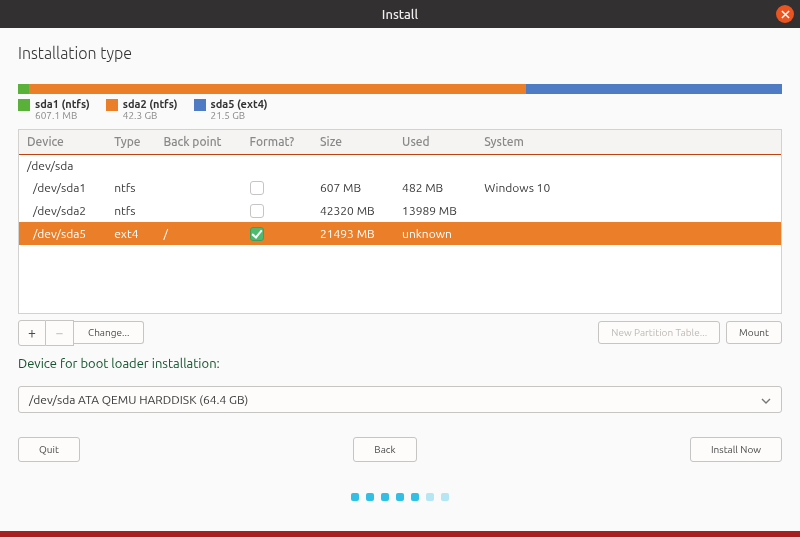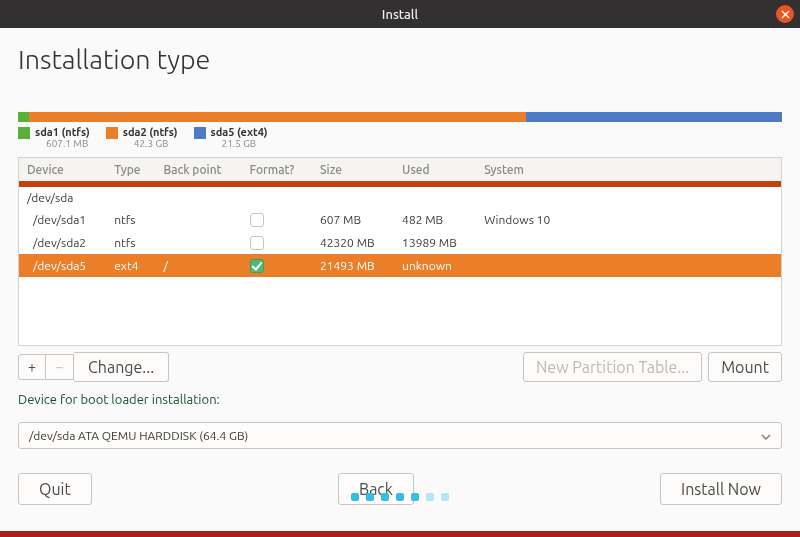--- a/index.html
+++ b/index.html
@@ -5,46 +5,46 @@
 * { box-sizing: border-box; margin: 0; padding: 0; font-family: Ubuntu, "Segoe UI", sans-serif; }
 body { background: #fafafa; width: 800px; height: 537px; overflow: hidden; position: relative; }
 
 .titlebar { background: #323030; height: 28px; display: flex; align-items: center; justify-content: center; position: relative; }
 .titlebar .title { color: #f0eeee; font-size: 13px; font-weight: 500; }
 .titlebar .close { position: absolute; right: 6px; top: 5px; width: 18px; height: 18px; border-radius: 50%; background: #e95420; display: flex; align-items: center; justify-content: center; cursor: pointer; }
 .titlebar .close svg { width: 9px; height: 9px; }
 
 .content { padding: 16px 18px 0 18px; }
 
-h1 { font-size: 27px; font-weight: 300; color: #333; margin-bottom: 38px; }
+h1 { font-size: 16px; font-weight: 300; color: #333; margin-bottom: 22px; }
 
 .usage { display: flex; width: 100%; height: 10px; margin-bottom: 4px; }
 .usage .seg { height: 100%; }
 .g { background: #59b139; }
 .o { background: #eb7f29; }
 .b { background: #4e7bc4; }
 
 .legend { display: flex; gap: 16px; font-size: 11px; color: #333; margin-bottom: 8px; }
 .legend .item { display: flex; align-items: flex-start; gap: 5px; }
 .legend .sw { width: 12px; height: 12px; margin-top: 1px; }
 .legend .name { font-weight: 600; }
-.legend .sub { color: #888; font-size: 10px; margin-left: 11px; }
+.legend .sub { color: #888; font-size: 10px; }
 
 .tbl-wrap { border: 1px solid #d4d2d0; background: #fff; }
 .tbl { width: 100%; border-collapse: collapse; font-size: 12px; }
-.tbl th { background: #f5f4f2; color: #888; font-weight: 500; text-align: left; padding: 5px 8px; border-bottom: 6px solid #c2410c; height: 24px; }
+.tbl th { background: #f5f4f2; color: #888; font-weight: 500; text-align: left; padding: 5px 8px; border-bottom: 1px solid #c2410c; height: 24px; }
 .tbl td { padding: 4px 8px; color: #3a3a3a; height: 22px; white-space: nowrap; }
 .tbl tr.sel td { background: #eb7f29; color: #fff; }
 .tbl .chk { width: 14px; height: 14px; border: 1px solid #c7c5c3; border-radius: 3px; background: #fff; display: inline-block; vertical-align: middle; }
 .tbl tr.sel .chk { background: #4fba6f; border-color: #3fa05d; position: relative; }
 .tbl tr.sel .chk::after { content: ""; position: absolute; left: 3px; top: 0px; width: 4px; height: 8px; border: solid #fff; border-width: 0 2px 2px 0; transform: rotate(40deg); }
 .tbl-empty { height: 68px; }
 
 .toolbar { display: flex; align-items: center; margin-top: 6px; gap: 0; }
-.btn { background: #fdfcfb; border: 1px solid #c7c5c3; color: #4a4a4a; font-size: 16px; padding: 5px 12px; cursor: pointer; border-radius: 3px; }
+.btn { background: #fdfcfb; border: 1px solid #c7c5c3; color: #4a4a4a; font-size: 10px; padding: 5px 12px; cursor: pointer; border-radius: 3px; }
 .btn.disabled { color: #bdb9b5; cursor: default; }
 .iconbtn { width: 28px; padding: 5px 0; text-align: center; font-size: 14px; line-height: 14px; border-radius: 0; }
 .iconbtn.first { border-radius: 3px 0 0 3px; }
 .iconbtn.mid { border-left: none; }
 .toolbar .change { border-left: none; border-radius: 0 3px 3px 0; padding: 5px 14px; }
 .toolbar .spacer { flex: 1; }
 .toolbar .npt { margin-right: 6px; }
 
 .bootlbl { font-size: 13px; color: #14532d; margin-top: 10px; margin-bottom: 16px; }
 .dd { border: 1px solid #c7c5c3; background: #fdfcfb; border-radius: 3px; padding: 6px 10px; font-size: 12px; color: #3a3a3a; display: flex; align-items: center; cursor: pointer; }

